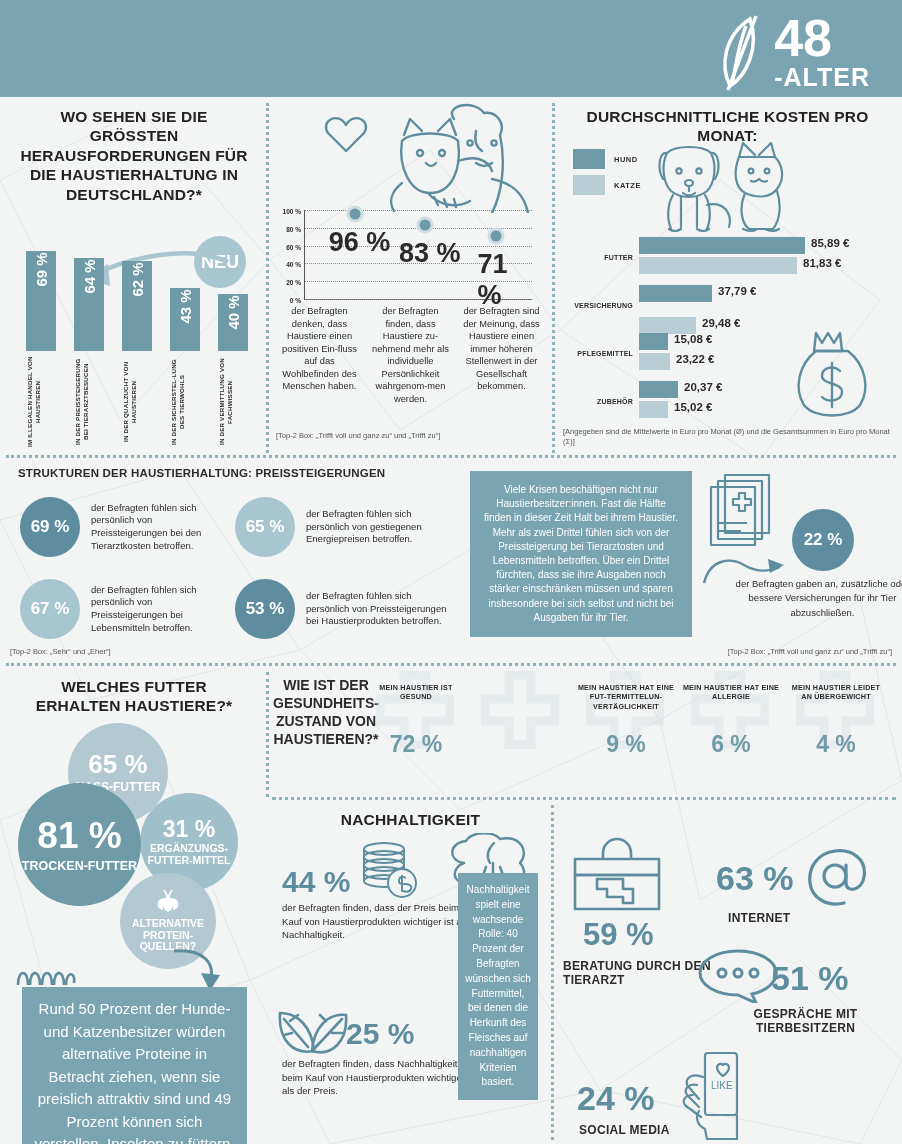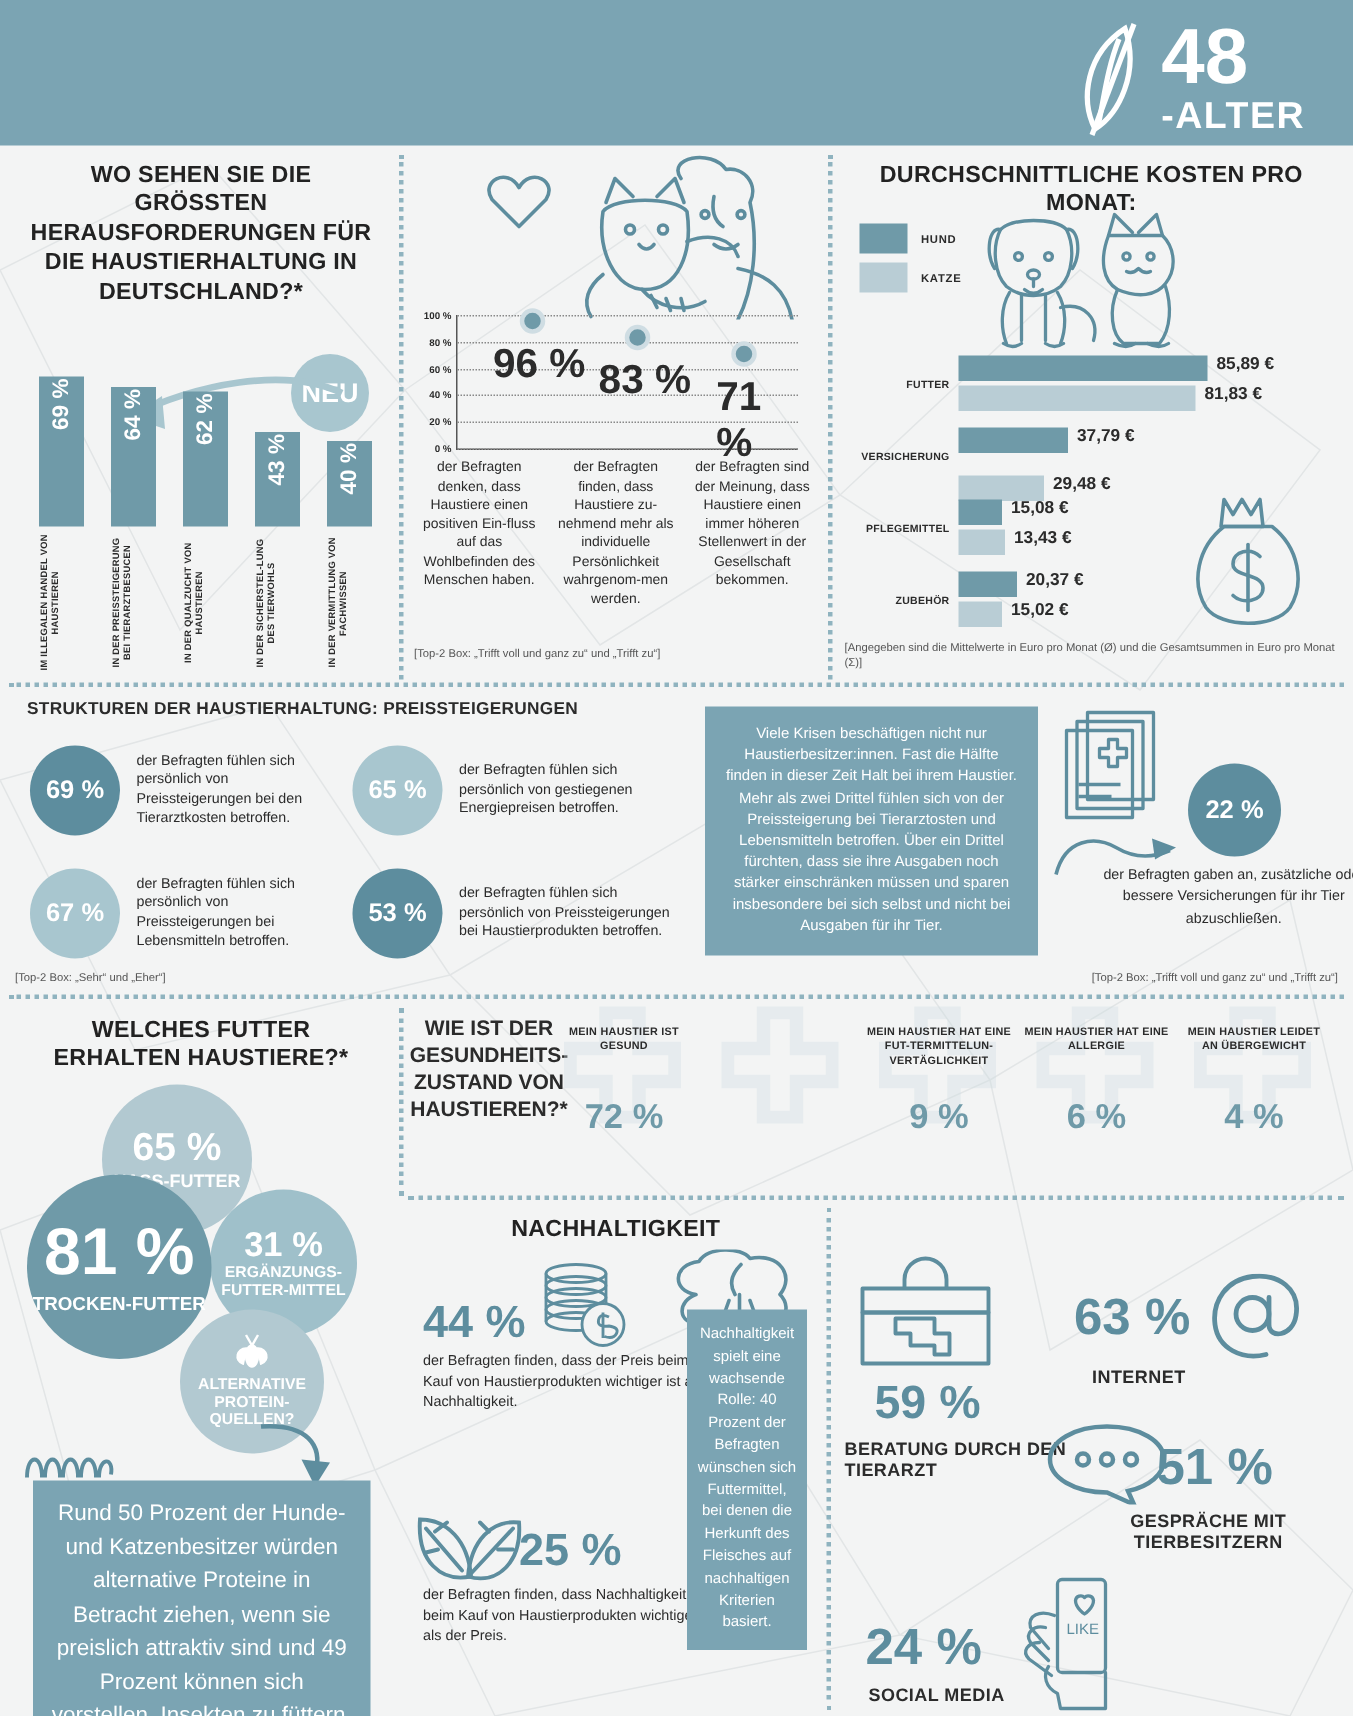--- a/index.html
+++ b/index.html
@@ -316,21 +316,21 @@
         </div>
       </div>
       <div class="cost-grp">
         <div class="cost-lbl">PFLEGEMITTEL</div>
         <div class="cost-bar" style="top:0">
           <span class="cost-fill" style="width:29px;background:#6f9aa8"></span>
           <span class="cost-val">15,08 €</span>
         </div>
         <div class="cost-bar" style="top:20px">
           <span class="cost-fill" style="width:31px;background:#b9cdd5"></span>
-          <span class="cost-val">13,43 €</span>
+          <span class="cost-val">23,22 €</span>
         </div>
       </div>
       <div class="cost-grp">
         <div class="cost-lbl">ZUBEHÖR</div>
         <div class="cost-bar" style="top:0">
           <span class="cost-fill" style="width:39px;background:#6f9aa8"></span>
           <span class="cost-val">20,37 €</span>
         </div>
         <div class="cost-bar" style="top:20px">
           <span class="cost-fill" style="width:29px;background:#b9cdd5"></span>
@@ -407,21 +407,21 @@
       <span class="n" style="font-size:26px">65 %</span>
       <span class="t" style="font-size:12px;margin-top:4px">NASS-FUTTER</span>
     </div>
 
     <div class="bub" style="left:140px;top:128px;width:98px;height:98px;background:#9fc0ca">
       <span class="n" style="font-size:23px">31 %</span>
       <span class="t" style="font-size:10.5px;margin-top:2px">ERGÄNZUNGS-FUTTER-MITTEL</span>
     </div>
 
     <div class="bub" style="left:18px;top:118px;width:123px;height:123px;background:#6f9aa8">
-      <span class="n" style="font-size:44px">81 %</span>
+      <span class="n" style="font-size:37px">81 %</span>
       <span class="t" style="font-size:12.5px;margin-top:5px">TROCKEN-FUTTER</span>
     </div>
 
     <div class="bub" style="left:120px;top:208px;width:96px;height:96px;background:#b2c9d1">
       <svg width="24" height="26" viewBox="0 0 24 26" style="margin-bottom:3px">
         <g stroke="#fff" stroke-width="1.6" fill="#fff">
           <ellipse cx="12" cy="15" rx="4" ry="7"></ellipse>
           <path d="M8 10 C2 10 0 18 6 20 Z" fill="#fff"></path>
           <path d="M16 10 C22 10 24 18 18 20 Z" fill="#fff"></path>
           <line x1="12" y1="8" x2="8" y2="1" stroke="#fff"></line>

